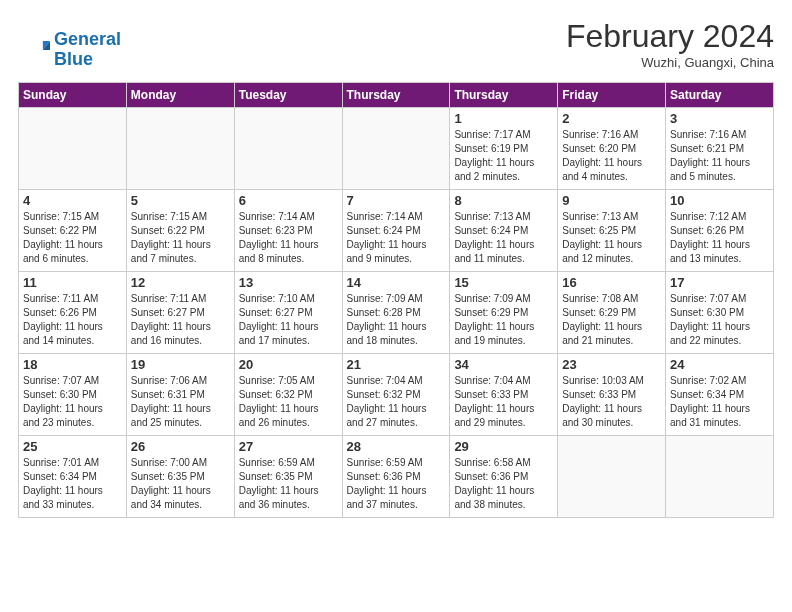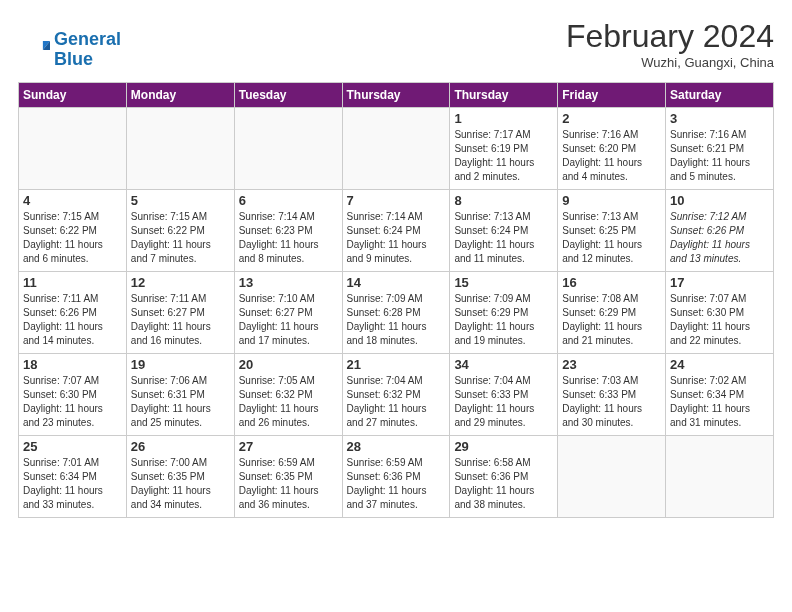--- a/index.html
+++ b/index.html
@@ -186,21 +186,21 @@
           </td>
           <td>
             <span class="day-num">9</span>
             <div class="day-info" style="white-space: pre-line;">Sunrise: 7:13 AM
 Sunset: 6:25 PM
 Daylight: 11 hours
 and 12 minutes.</div>
           </td>
           <td>
             <span class="day-num">10</span>
-            <div class="day-info" style="white-space: pre-line; font-style: italic;">Sunrise: 7:12 AM
+            <div class="day-info" style="white-space: pre-line;">Sunrise: 7:12 AM
 Sunset: 6:26 PM
 Daylight: 11 hours
 and 13 minutes.</div>
           </td>
         </tr>
         <tr>
           <td>
             <span class="day-num">11</span>
             <div class="day-info" style="white-space: pre-line;">Sunrise: 7:11 AM
 Sunset: 6:26 PM
@@ -281,21 +281,21 @@
           </td>
           <td>
             <span class="day-num">34</span>
             <div class="day-info" style="white-space: pre-line;">Sunrise: 7:04 AM
 Sunset: 6:33 PM
 Daylight: 11 hours
 and 29 minutes.</div>
           </td>
           <td>
             <span class="day-num">23</span>
-            <div class="day-info" style="white-space: pre-line;">Sunrise: 7:03 AM
+            <div class="day-info" style="white-space: pre-line;">Sunrise: 10:03 AM
 Sunset: 6:33 PM
 Daylight: 11 hours
 and 30 minutes.</div>
           </td>
           <td>
             <span class="day-num">24</span>
             <div class="day-info" style="white-space: pre-line;">Sunrise: 7:02 AM
 Sunset: 6:34 PM
 Daylight: 11 hours
 and 31 minutes.</div>

